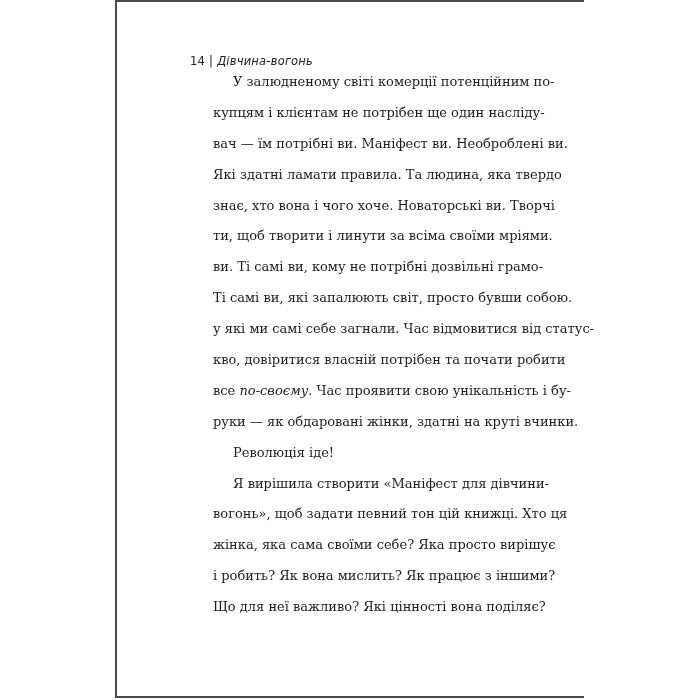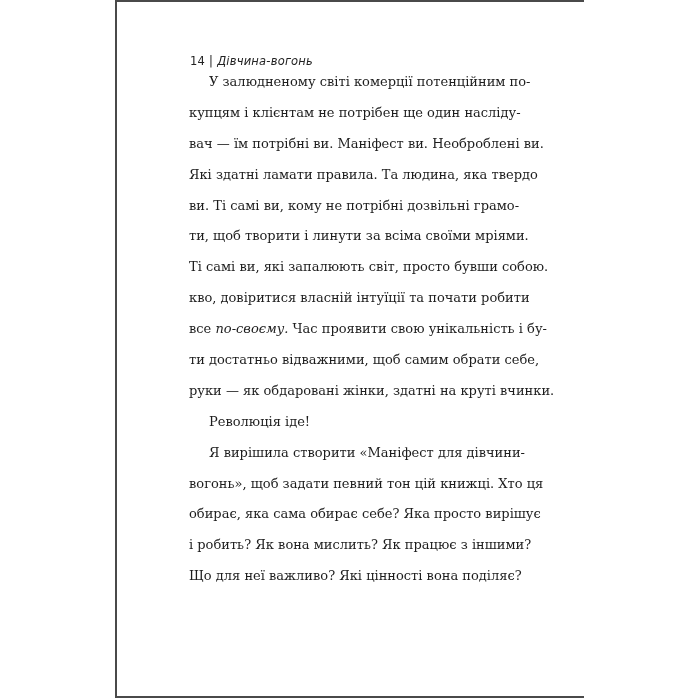--- a/index.html
+++ b/index.html
@@ -16,21 +16,21 @@
       margin-top: 7px;
     }
     .running-head .sep { margin: 0 4px; }
     .running-head .title { font-style: italic; }
     .body-text {
       position: absolute; left: 189px; top: 67px; width: 323px;
       font-family: "DejaVu Serif", serif; font-size: 13px; color: #1d1d1d;
     }
     .line {
       height: 30.9px; line-height: 30.9px; white-space: nowrap;
-      text-align: justify; text-align-last: justify;
+      text-align: justify; text-align-last: justify; margin-left: 24px;
     }
     .line.indent { padding-left: 20px; }
     .line.last { text-align-last: left; }
     .line em { }
   </style>
 </head>
 <body>
 
 <div class="page"></div>
 
@@ -38,37 +38,38 @@
   <span>14</span><span class="sep">|</span><span class="title">Дівчина-вогонь</span>
 </div>
 
 <div class="body-text">
 
   <div>
     <div class="line indent">У залюдненому світі комерції потенційним по-</div>
     <div class="line">купцям і клієнтам не потрібен ще один насліду-</div>
     <div class="line">вач — їм потрібні ви. Маніфест ви. Необроблені ви.</div>
     <div class="line">Які здатні ламати правила. Та людина, яка твердо</div>
+    <div class="line">знає, хто вона і чого хоче. Новаторські ви. Творчі</div>
+    <div class="line">ти, щоб творити і линути за всіма своїми мріями.</div>
     <div class="line">ви. Ті самі ви, кому не потрібні дозвільні грамо-</div>
-    <div class="line">ти, щоб творити і линути за всіма своїми мріями.</div>
     <div class="line">Ті самі ви, які запалюють світ, просто бувши собою.</div>
   </div>
 
   <div>
-    <div class="line">кво, довіритися власній інтуїції та почати робити</div>
+    <div class="line">у які ми самі себе загнали. Час відмовитися від статус-</div>
+    <div class="line">кво, довіритися власній потрібен та почати робити</div>
     <div class="line"><span>все </span><em>по-своєму.</em><span> Час проявити свою унікальність і бу-</span></div>
-    <div class="line">ти достатньо відважними, щоб самим обрати себе,</div>
     <div class="line last">руки — як обдаровані жінки, здатні на круті вчинки.</div>
   </div>
 
   <div>
     <div class="line indent last">Революція іде!</div>
   </div>
 
   <div>
     <div class="line indent">Я вирішила створити «Маніфест для дівчини-</div>
     <div class="line">вогонь», щоб задати певний тон цій книжці. Хто ця</div>
-    <div class="line">обирає, яка сама обирає себе? Яка просто вирішує</div>
+    <div class="line">жінка, яка сама своїми себе? Яка просто вирішує</div>
     <div class="line">і робить? Як вона мислить? Як працює з іншими?</div>
     <div class="line">Що для неї важливо? Які цінності вона поділяє?</div>
 
   </div>
 </div>
 
 </body></html>

